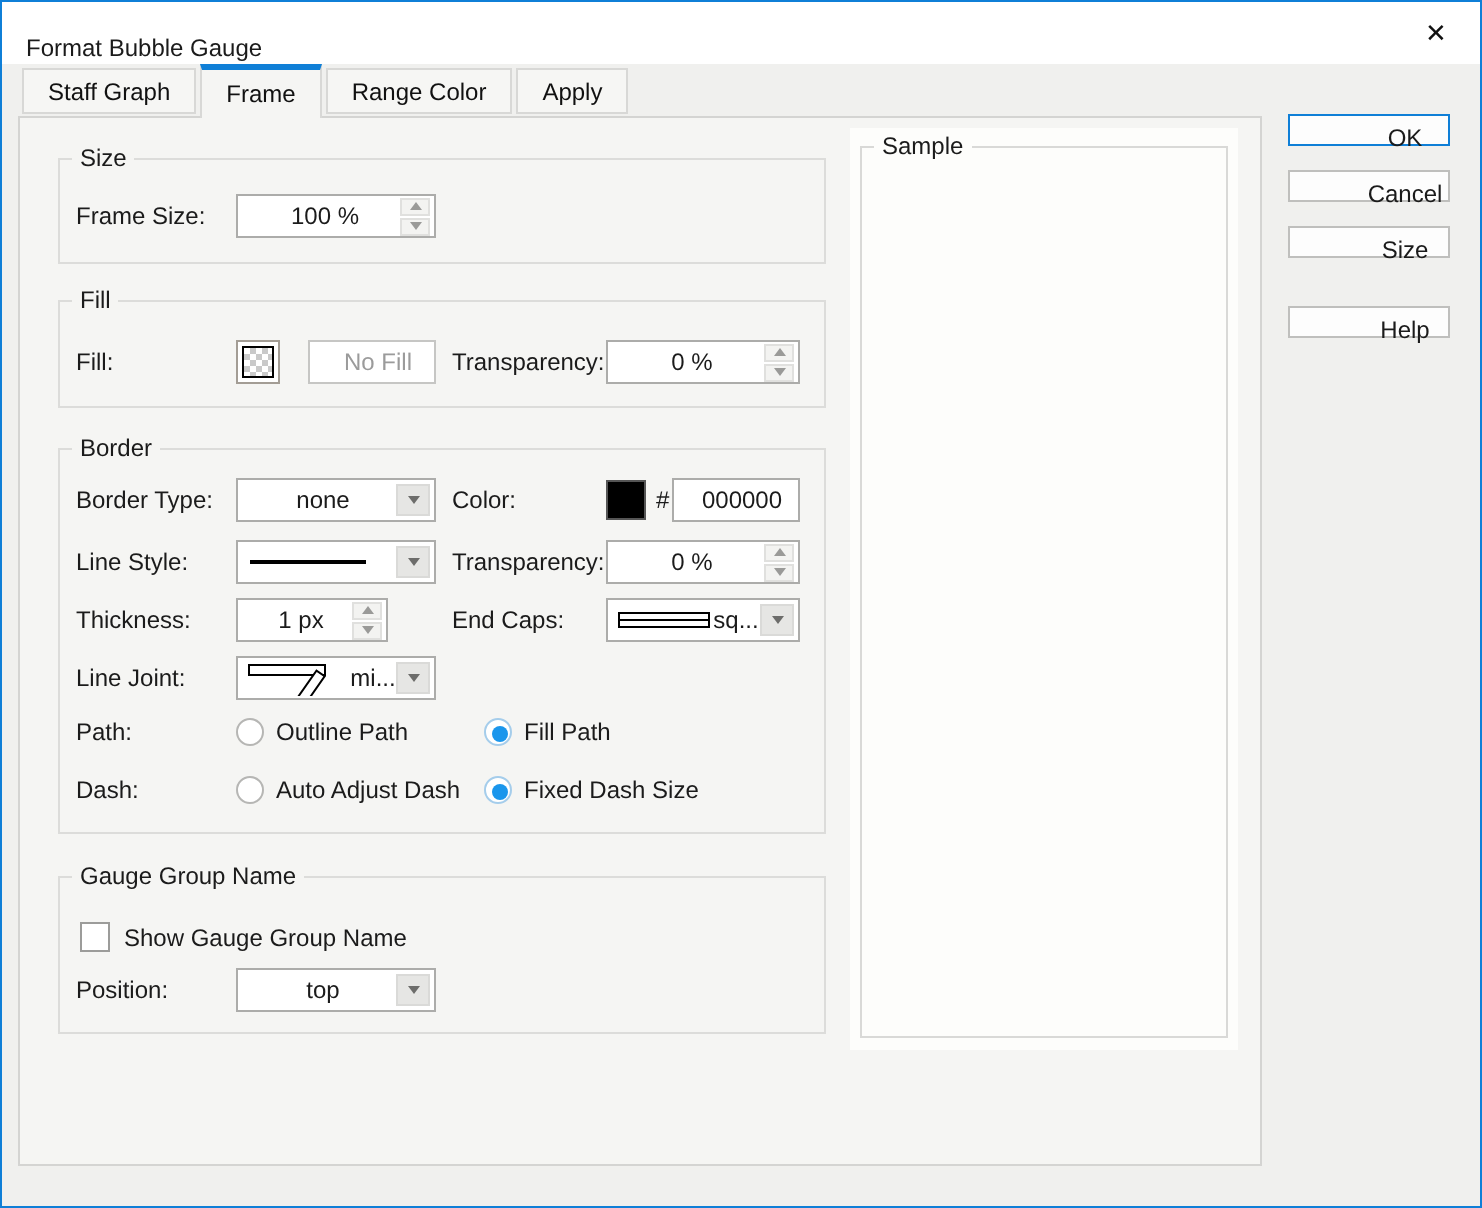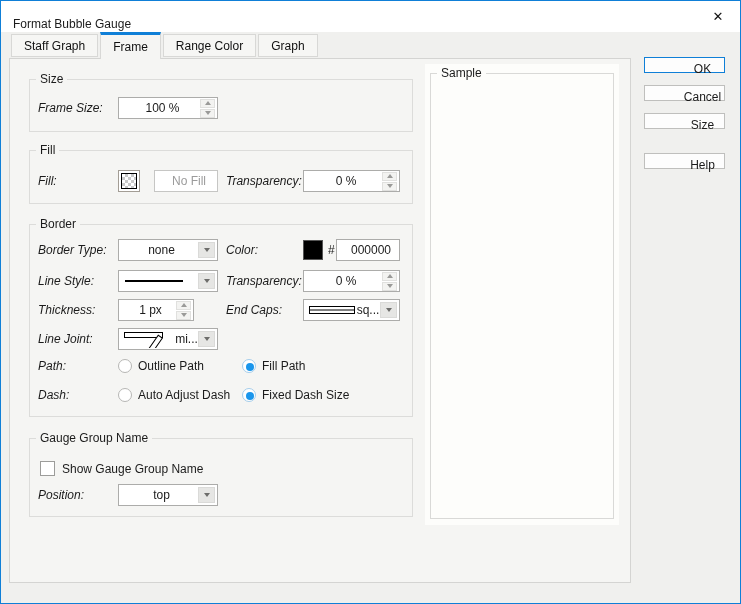--- a/index.html
+++ b/index.html
@@ -19,21 +19,21 @@
     line-height:22px;font-size:13px;color:#111;cursor:pointer;}
   .tabbar{position:absolute;left:10px;top:31px;height:27px;display:flex;align-items:center;z-index:3;}
   .tab{height:23px;line-height:22px;padding:0 12px;background:#f6f6f4;border:1px solid #d8d8d6;
     margin-right:2px;color:#111;}
   .tab.active{height:27px;line-height:24px;background:var(--panel-bg);
     border-top:3px solid var(--color-accent,#0f7fd7);border-bottom:none;position:relative;}
   .panel{position:absolute;left:8px;top:57px;width:622px;height:525px;background:var(--panel-bg);
     border:1px solid #d4d4d2;text-align:center;}
   .group{position:absolute;border:1px solid var(--group-border);}
   .group-label{position:absolute;top:-8px;left:6px;background:var(--panel-bg);padding:0 4px;}
-  .rowlabel{position:absolute;height:22px;line-height:22px;font-style:italic;}
+  .rowlabel{position:absolute;height:22px;line-height:22px;}
   .field{position:absolute;height:22px;background:#fff;border:1px solid var(--field-border);
     display:flex;align-items:center;}
   .field-text{flex:1;padding-left:6px;line-height:20px;white-space:nowrap;overflow:hidden;}
   .field.disabled{border-color:#c6c6c4;}
   .field.disabled .field-text{color:#9b9b9b;}
   .spinners{display:flex;flex-direction:column;justify-content:center;margin-right:2px;gap:1px;}
   .spin-btn{width:15px;height:9px;background:#f3f3f1;border:1px solid #e0e0de;display:flex;
     align-items:center;justify-content:center;}
   .tri-up{width:0;height:0;border-left:3px solid transparent;border-right:3px solid transparent;
     border-bottom:4px solid #9a9a98;}
@@ -72,21 +72,21 @@
 
   <div class="titlebar">
     <span class="title">Format Bubble Gauge</span>
     <span class="close">✕</span>
   </div>
 
   <div class="tabbar">
     <div class="tab">Staff Graph</div>
     <div class="tab active">Frame</div>
     <div class="tab">Range Color</div>
-    <div class="tab">Graph</div>
+    <div class="tab">Apply</div>
   </div>
 
   <div class="panel">
 
     <div class="group" style="left:19px;top:20px;width:384px;height:53px">
       <span class="group-label">Size</span>
       <span class="rowlabel" style="left:8px;top:17px">Frame Size:</span>
       <div class="field" style="left:88px;top:17px;width:100px">
         <span class="field-text">100 %</span>
         <span class="spinners">

